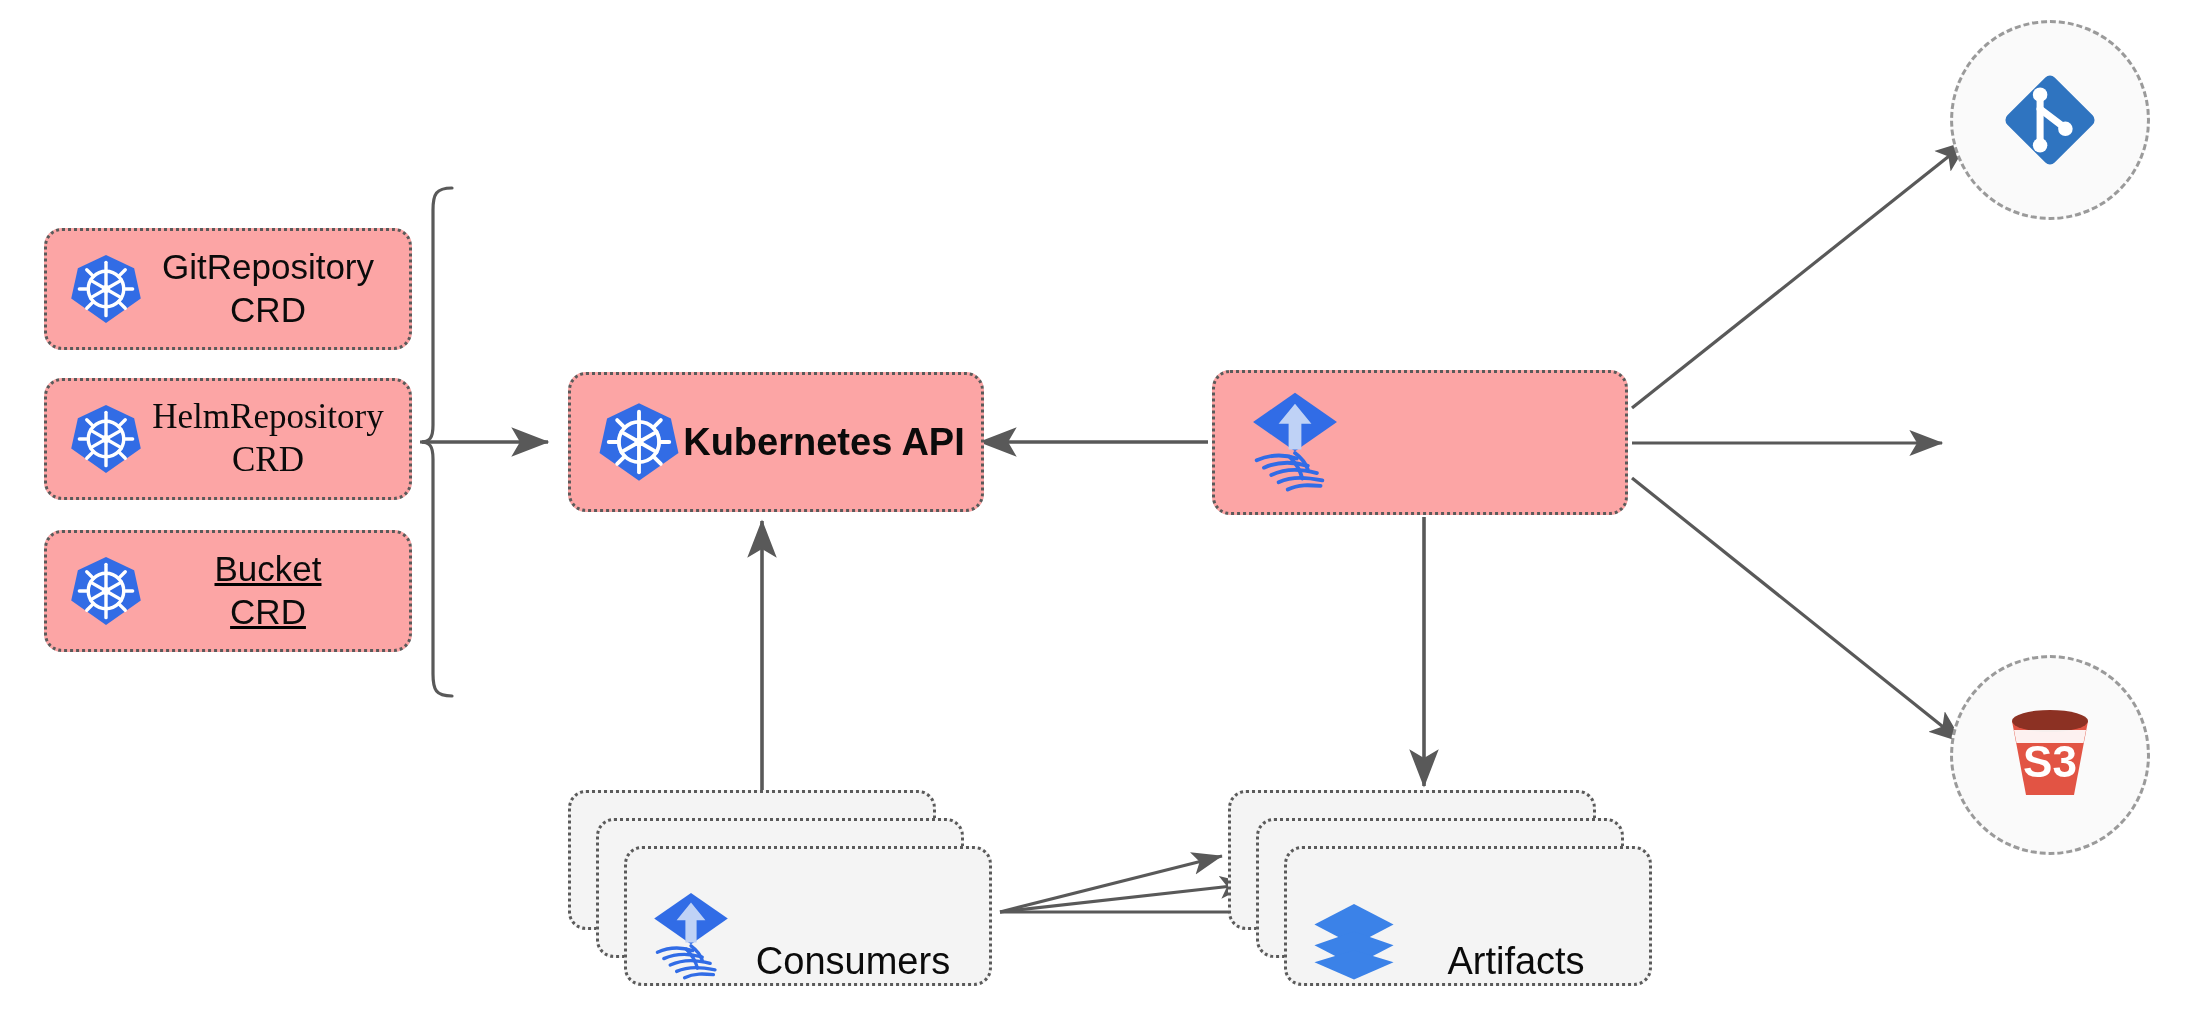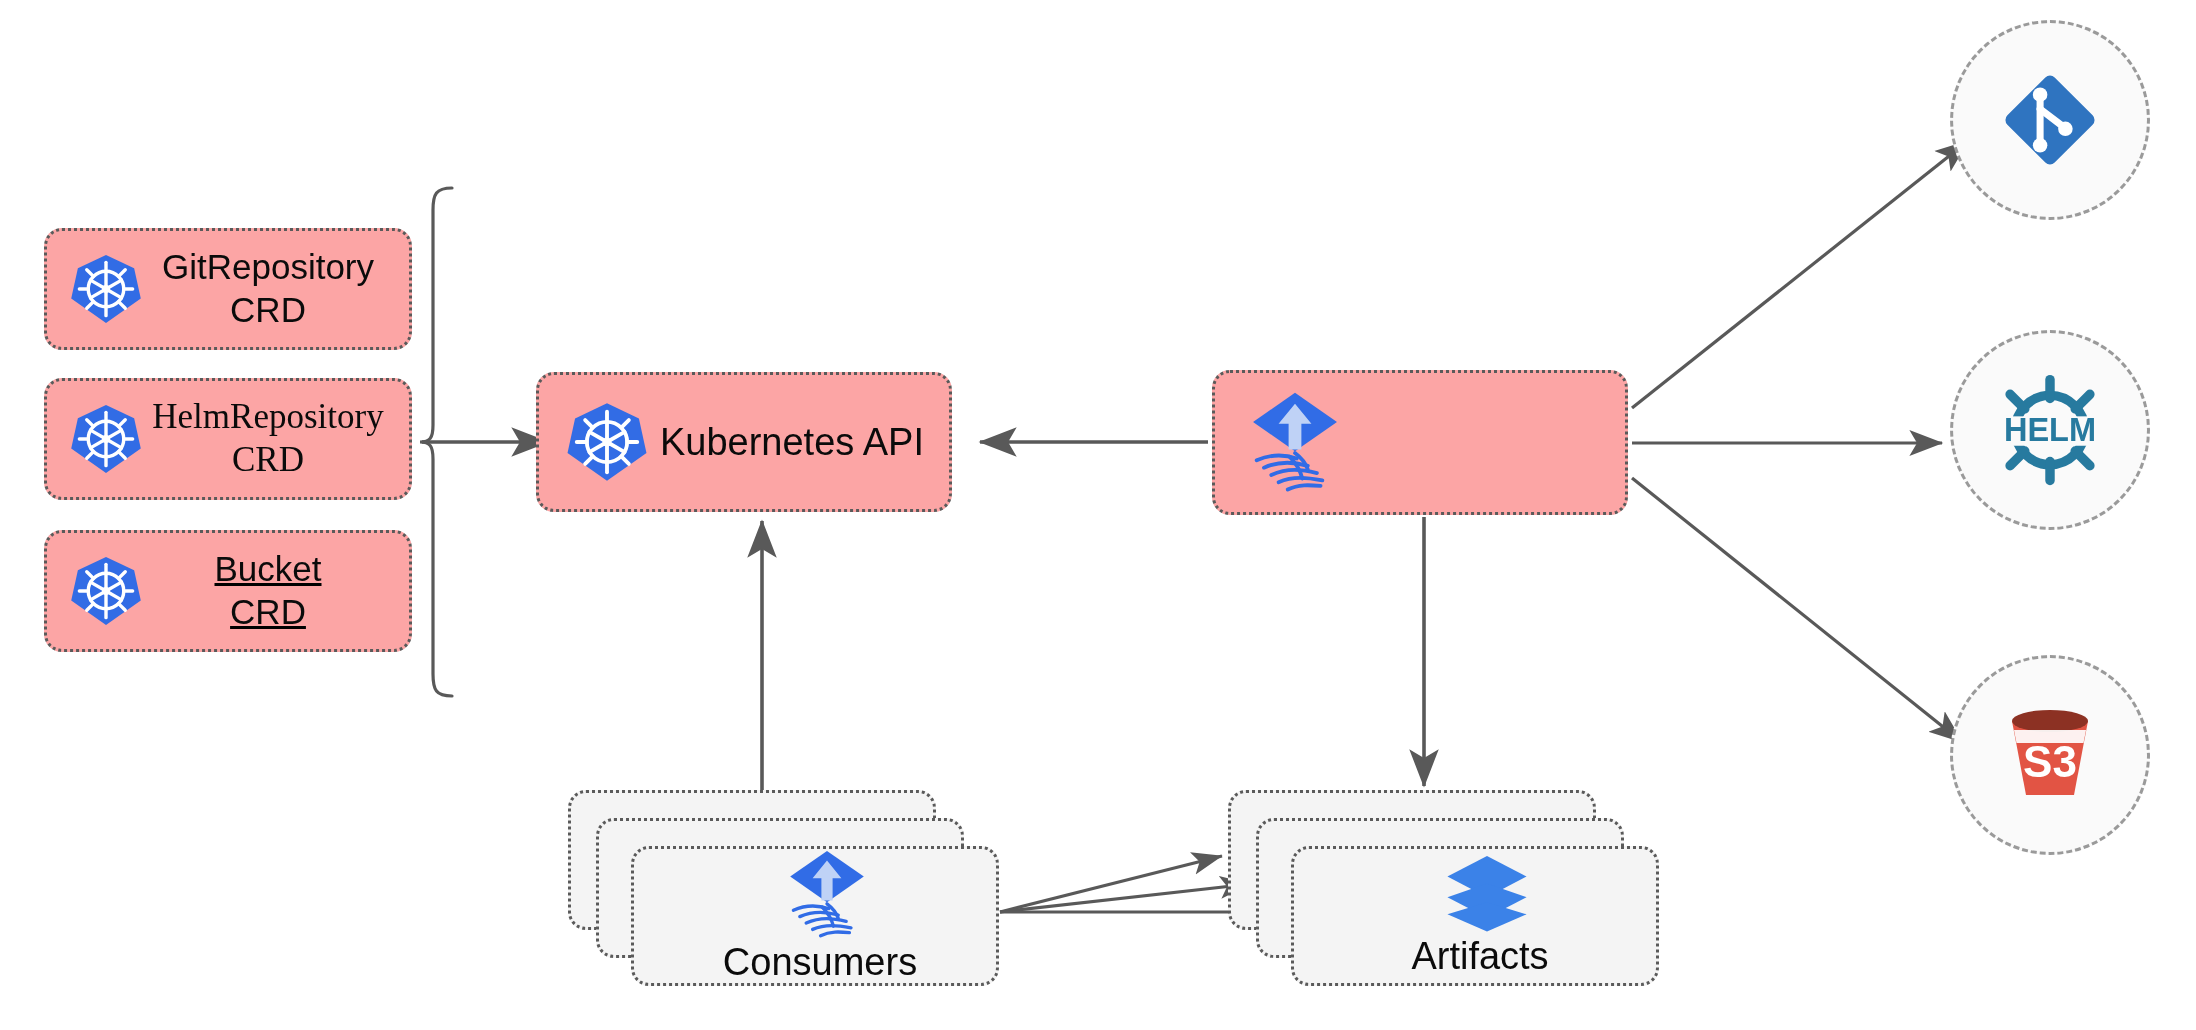--- a/index.html
+++ b/index.html
@@ -56,25 +56,26 @@
     font-size: 35px;
     flex: 1;
     padding-right: 16px;
   }
   #crd-git  { top: 228px; }
   #crd-helm { top: 378px; font-family: Liberation Serif, serif; }
   #crd-bucket { top: 530px; text-decoration: underline; }
 
   
   #k8s-api {
-    left: 536px;
+    left: 568px;
     top: 372px;
     width: 416px;
     height: 140px;
     padding-left: 26px;
+    font-weight: bold;
   }
   #k8s-api .ntext { font-size: 38px; flex: 1; padding-right: 14px; }
 
   
   #source-controller {
     left: 1212px;
     top: 370px;
     width: 416px;
     height: 145px;
     padding-left: 34px;
@@ -88,25 +89,24 @@
     box-sizing: border-box;
     background: #f4f4f4;
     border: 3px dotted #5a5a5a;
     border-radius: 18px;
     width: 368px;
     height: 140px;
   }
   .stack .layer.l0 { left: 0px;  top: 0px; }
   .stack .layer.l1 { left: 28px; top: 28px; }
   .stack .layer.l2 {
-    left: 63px; top: 56px;
+    left: 56px; top: 56px;
     display: flex;
-    align-items: center;
+    align-items: flex-end;
     padding-left: 24px;
-    flex-direction: column;
   }
   .stack .ntext { font-size: 38px; color: #0b0b0b; flex: 1; text-align: center; padding-right: 14px; }
   #consumers-stack { left: 568px; top: 790px; width: 430px; height: 200px; }
   #artifacts-stack { left: 1228px; top: 790px; width: 430px; height: 200px; }
 
   
   .circle-node {
     position: absolute;
     box-sizing: border-box;
     width: 200px;
@@ -330,35 +330,20 @@
         <line x1="41" y1="28" x2="41" y2="72"></line>
         <path d="M41,40 L62,56"></path>
       </g>
       <circle cx="41" cy="27" r="6.6" fill="#ffffff"></circle>
       <circle cx="41" cy="73" r="6.6" fill="#ffffff"></circle>
       <circle cx="64" cy="58" r="6.6" fill="#ffffff"></circle>
     </svg>
     <span></span>
   </div>
 
-  <div class="circle-node" id="circle-helm">
-    <svg class="icon" width="126" height="126" viewBox="0 0 120 120">
-      <g fill="none" stroke="#277A9F" stroke-width="9" stroke-linecap="round">
-        <circle cx="60" cy="60" r="33"></circle>
-        <line x1="60" y1="12" x2="60" y2="30"></line>
-        <line x1="60" y1="90" x2="60" y2="108"></line>
-        <line x1="22" y1="26" x2="36" y2="40"></line>
-        <line x1="84" y1="80" x2="98" y2="94"></line>
-        <line x1="98" y1="26" x2="84" y2="40"></line>
-        <line x1="36" y1="80" x2="22" y2="94"></line>
-      </g>
-      <rect x="12" y="47" width="96" height="28" fill="#fafafa"></rect>
-      <text x="60" y="70" text-anchor="middle" font-family="'Liberation Sans', sans-serif" font-size="31" font-weight="bold" fill="#277A9F">HELM</text>
-    </svg>
-  </div>
 
   <div class="circle-node" id="circle-s3">
     <svg class="icon" width="120" height="120" viewBox="0 0 120 120">
       <path d="M22,26 L98,26 L84,100 L36,100 Z" fill="#E25444"></path>
       <ellipse cx="60" cy="26" rx="38" ry="11" fill="#8C3123"></ellipse>
       <path d="M24,35 L96,35 L93.5,48 L26.5,48 Z" fill="#ffffff" opacity="0.92"></path>
       <text x="60" y="82" text-anchor="middle" font-family="'Liberation Sans', sans-serif" font-size="44" font-weight="bold" fill="#ffffff">S3</text>
     </svg>
   </div>
 

